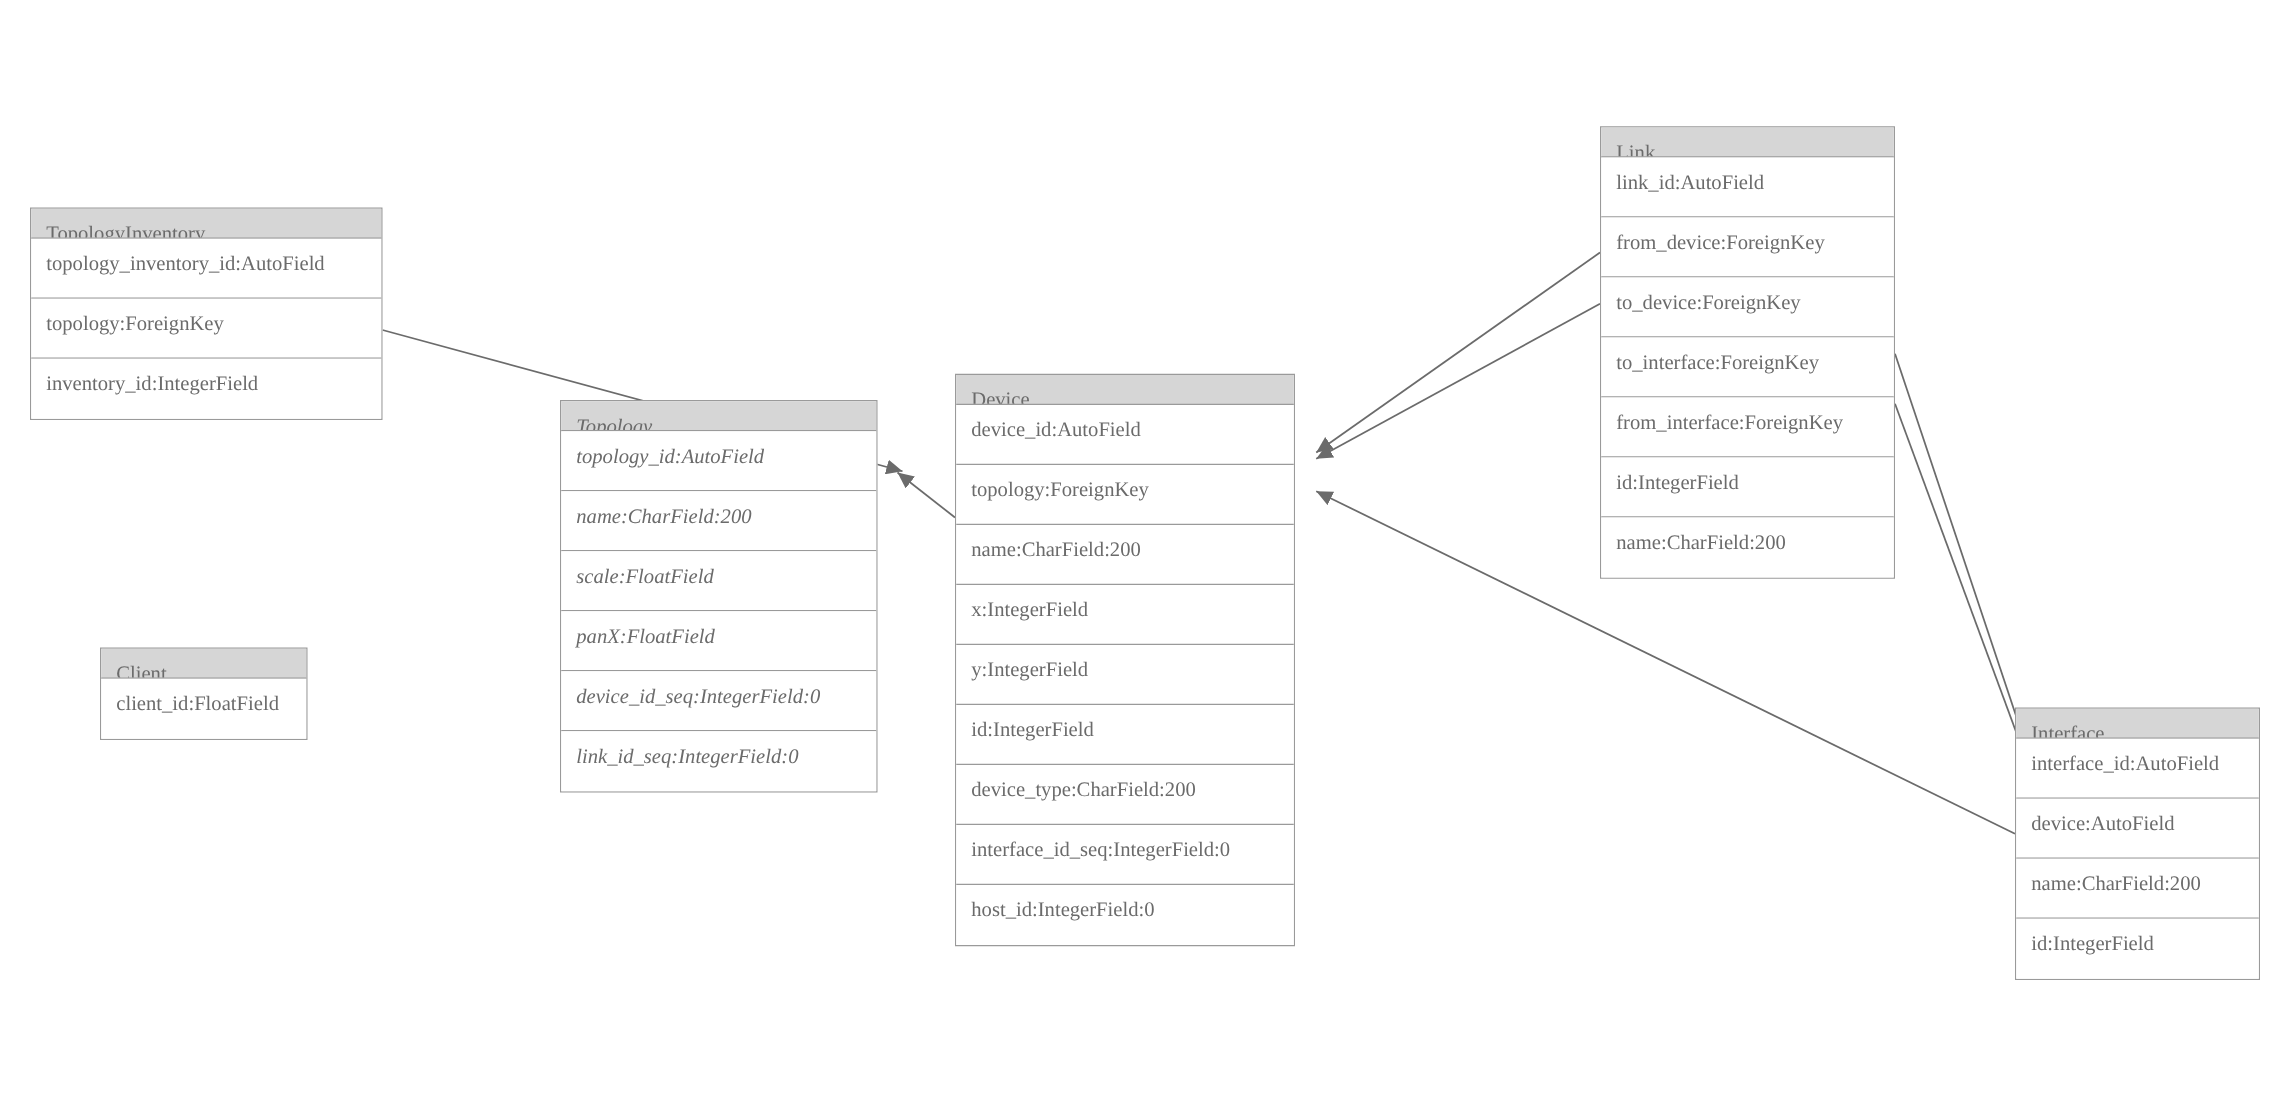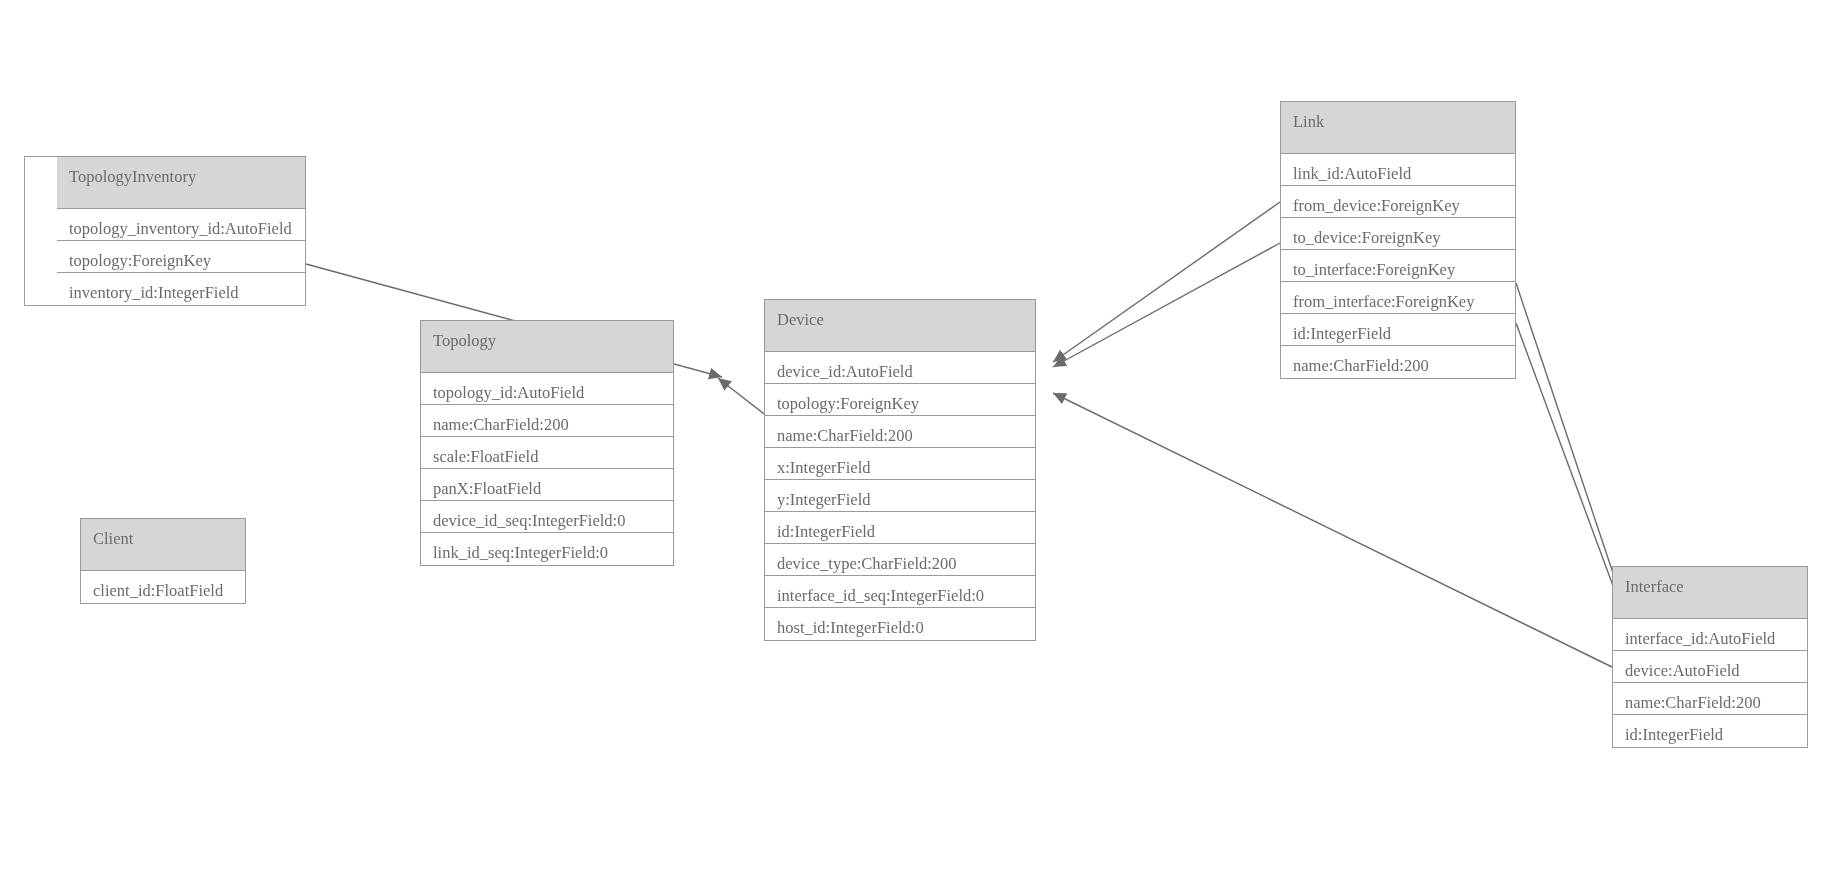--- a/index.html
+++ b/index.html
@@ -31,32 +31,32 @@
     background: #ffffff;
     z-index: 2;
   }
   .entity-title {
     box-sizing: border-box;
     background: #d6d6d6;
     border-bottom: 1px solid #9a9a9a;
     color: #6b6b6b;
     font-size: 16.5px;
     line-height: 40px;
-    height: 52px;
+    height: 24px;
     padding: 0 0 0 12px;
     white-space: nowrap;
     overflow: hidden;
   }
   .entity-field {
     box-sizing: border-box;
     border-bottom: 1px solid #9a9a9a;
     color: #6b6b6b;
     font-size: 16.5px;
     line-height: 40px;
-    height: 32px;
+    height: 48px;
     padding: 0 12px 0 12px;
     white-space: nowrap;
     background: #ffffff;
   }
   .entity-field:last-child {
     border-bottom: none;
   }
 </style>
 </head>
 <body>
@@ -92,28 +92,28 @@
 
     <g>
       <line x1="1516" y1="283" x2="1626" y2="612" stroke="#6b6b6b" stroke-width="1.4" marker-end="url(#arrowFilled)"></line>
     </g>
 
     <g>
       <line x1="1516" y1="323" x2="1623" y2="613" stroke="#6b6b6b" stroke-width="1.4" marker-end="url(#arrowFilled)"></line>
     </g>
   </svg>
 
-  <div class="entity" style="left:24px; top:156px; width:282px;padding-left:32px;">
+  <div class="entity" style="left:24px; top:166px; width:282px;">
     <div class="entity-title">TopologyInventory</div>
     <div class="entity-field">topology_inventory_id:AutoField</div>
     <div class="entity-field">topology:ForeignKey</div>
     <div class="entity-field">inventory_id:IntegerField</div>
   </div>
 
-  <div class="entity" style="left:420px; top:320px; width:254px;">
+  <div class="entity" style="left:448px; top:320px; width:254px;font-style:italic;">
     <div class="entity-title">Topology</div>
     <div class="entity-field">topology_id:AutoField</div>
     <div class="entity-field">name:CharField:200</div>
     <div class="entity-field">scale:FloatField</div>
     <div class="entity-field">panX:FloatField</div>
     <div class="entity-field">device_id_seq:IntegerField:0</div>
     <div class="entity-field">link_id_seq:IntegerField:0</div>
   </div>
 
   <div class="entity" style="left:80px; top:518px; width:166px;">

